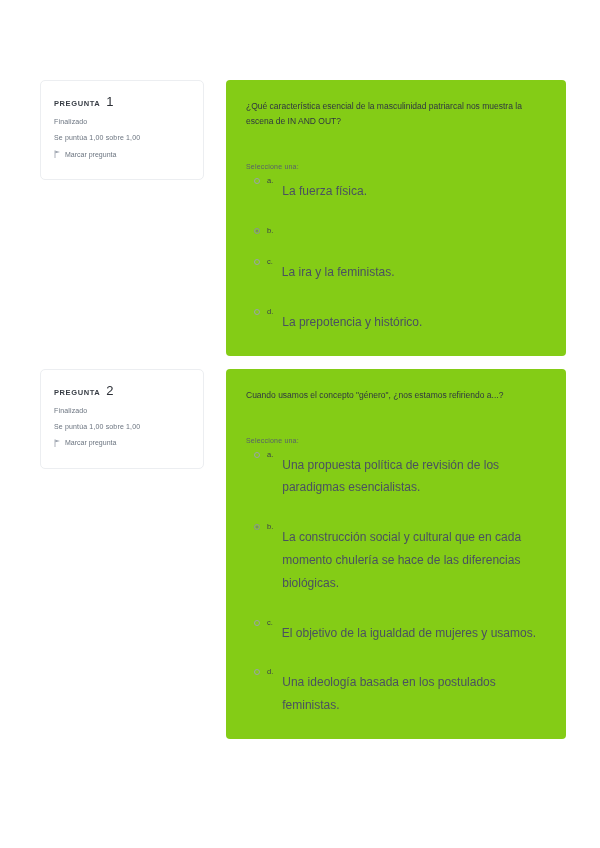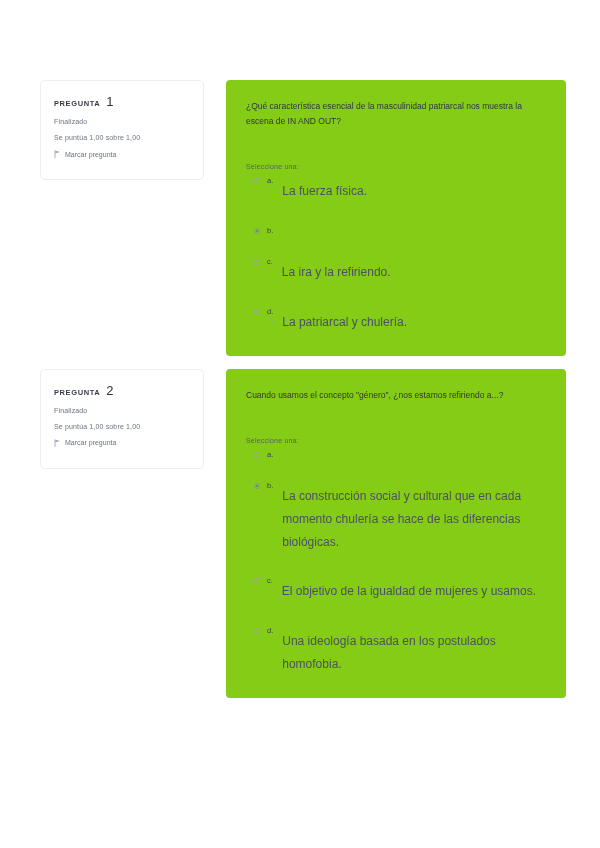--- a/index.html
+++ b/index.html
@@ -198,26 +198,26 @@
           <span class="opt-letter">a.</span>
           <span class="opt-text">La fuerza física.</span>
         </li>
         <li class="option">
           <span class="radio checked"></span>
           <span class="opt-letter">b.</span>
         </li>
         <li class="option">
           <span class="radio"></span>
           <span class="opt-letter">c.</span>
-          <span class="opt-text">La ira y la refiriendo.</span>
+          <span class="opt-text">La ira y la feministas.</span>
         </li>
         <li class="option">
           <span class="radio"></span>
           <span class="opt-letter">d.</span>
-          <span class="opt-text">La patriarcal y chulería.</span>
+          <span class="opt-text">La prepotencia y histórico.</span>
         </li>
       </ul>
     </div>
   </div>
 
   <div class="question-block">
 
     <div class="info-card">
       <div class="info-head">
         <span class="qlabel">PREGUNTA</span>
@@ -234,33 +234,34 @@
       </div>
     </div>
 
     <div class="q-panel">
       <p class="q-text">Cuando usamos el concepto "género", ¿nos estamos refiriendo a...?</p>
       <p class="select-label">Seleccione una:</p>
       <ul class="options">
         <li class="option">
           <span class="radio"></span>
           <span class="opt-letter">a.</span>
+          <span class="opt-text">Una propuesta política de revisión de los paradigmas esencialistas.</span>
         </li>
         <li class="option">
           <span class="radio checked"></span>
           <span class="opt-letter">b.</span>
           <span class="opt-text">La construcción social y cultural que en cada momento chulería se hace de las diferencias biológicas.</span>
         </li>
         <li class="option">
           <span class="radio"></span>
           <span class="opt-letter">c.</span>
           <span class="opt-text">El objetivo de la igualdad de mujeres y usamos.</span>
         </li>
         <li class="option">
           <span class="radio"></span>
           <span class="opt-letter">d.</span>
-          <span class="opt-text">Una ideología basada en los postulados homofobia.</span>
+          <span class="opt-text">Una ideología basada en los postulados feministas.</span>
         </li>
       </ul>
     </div>
   </div>
 
 </div>
 
 </body></html>

